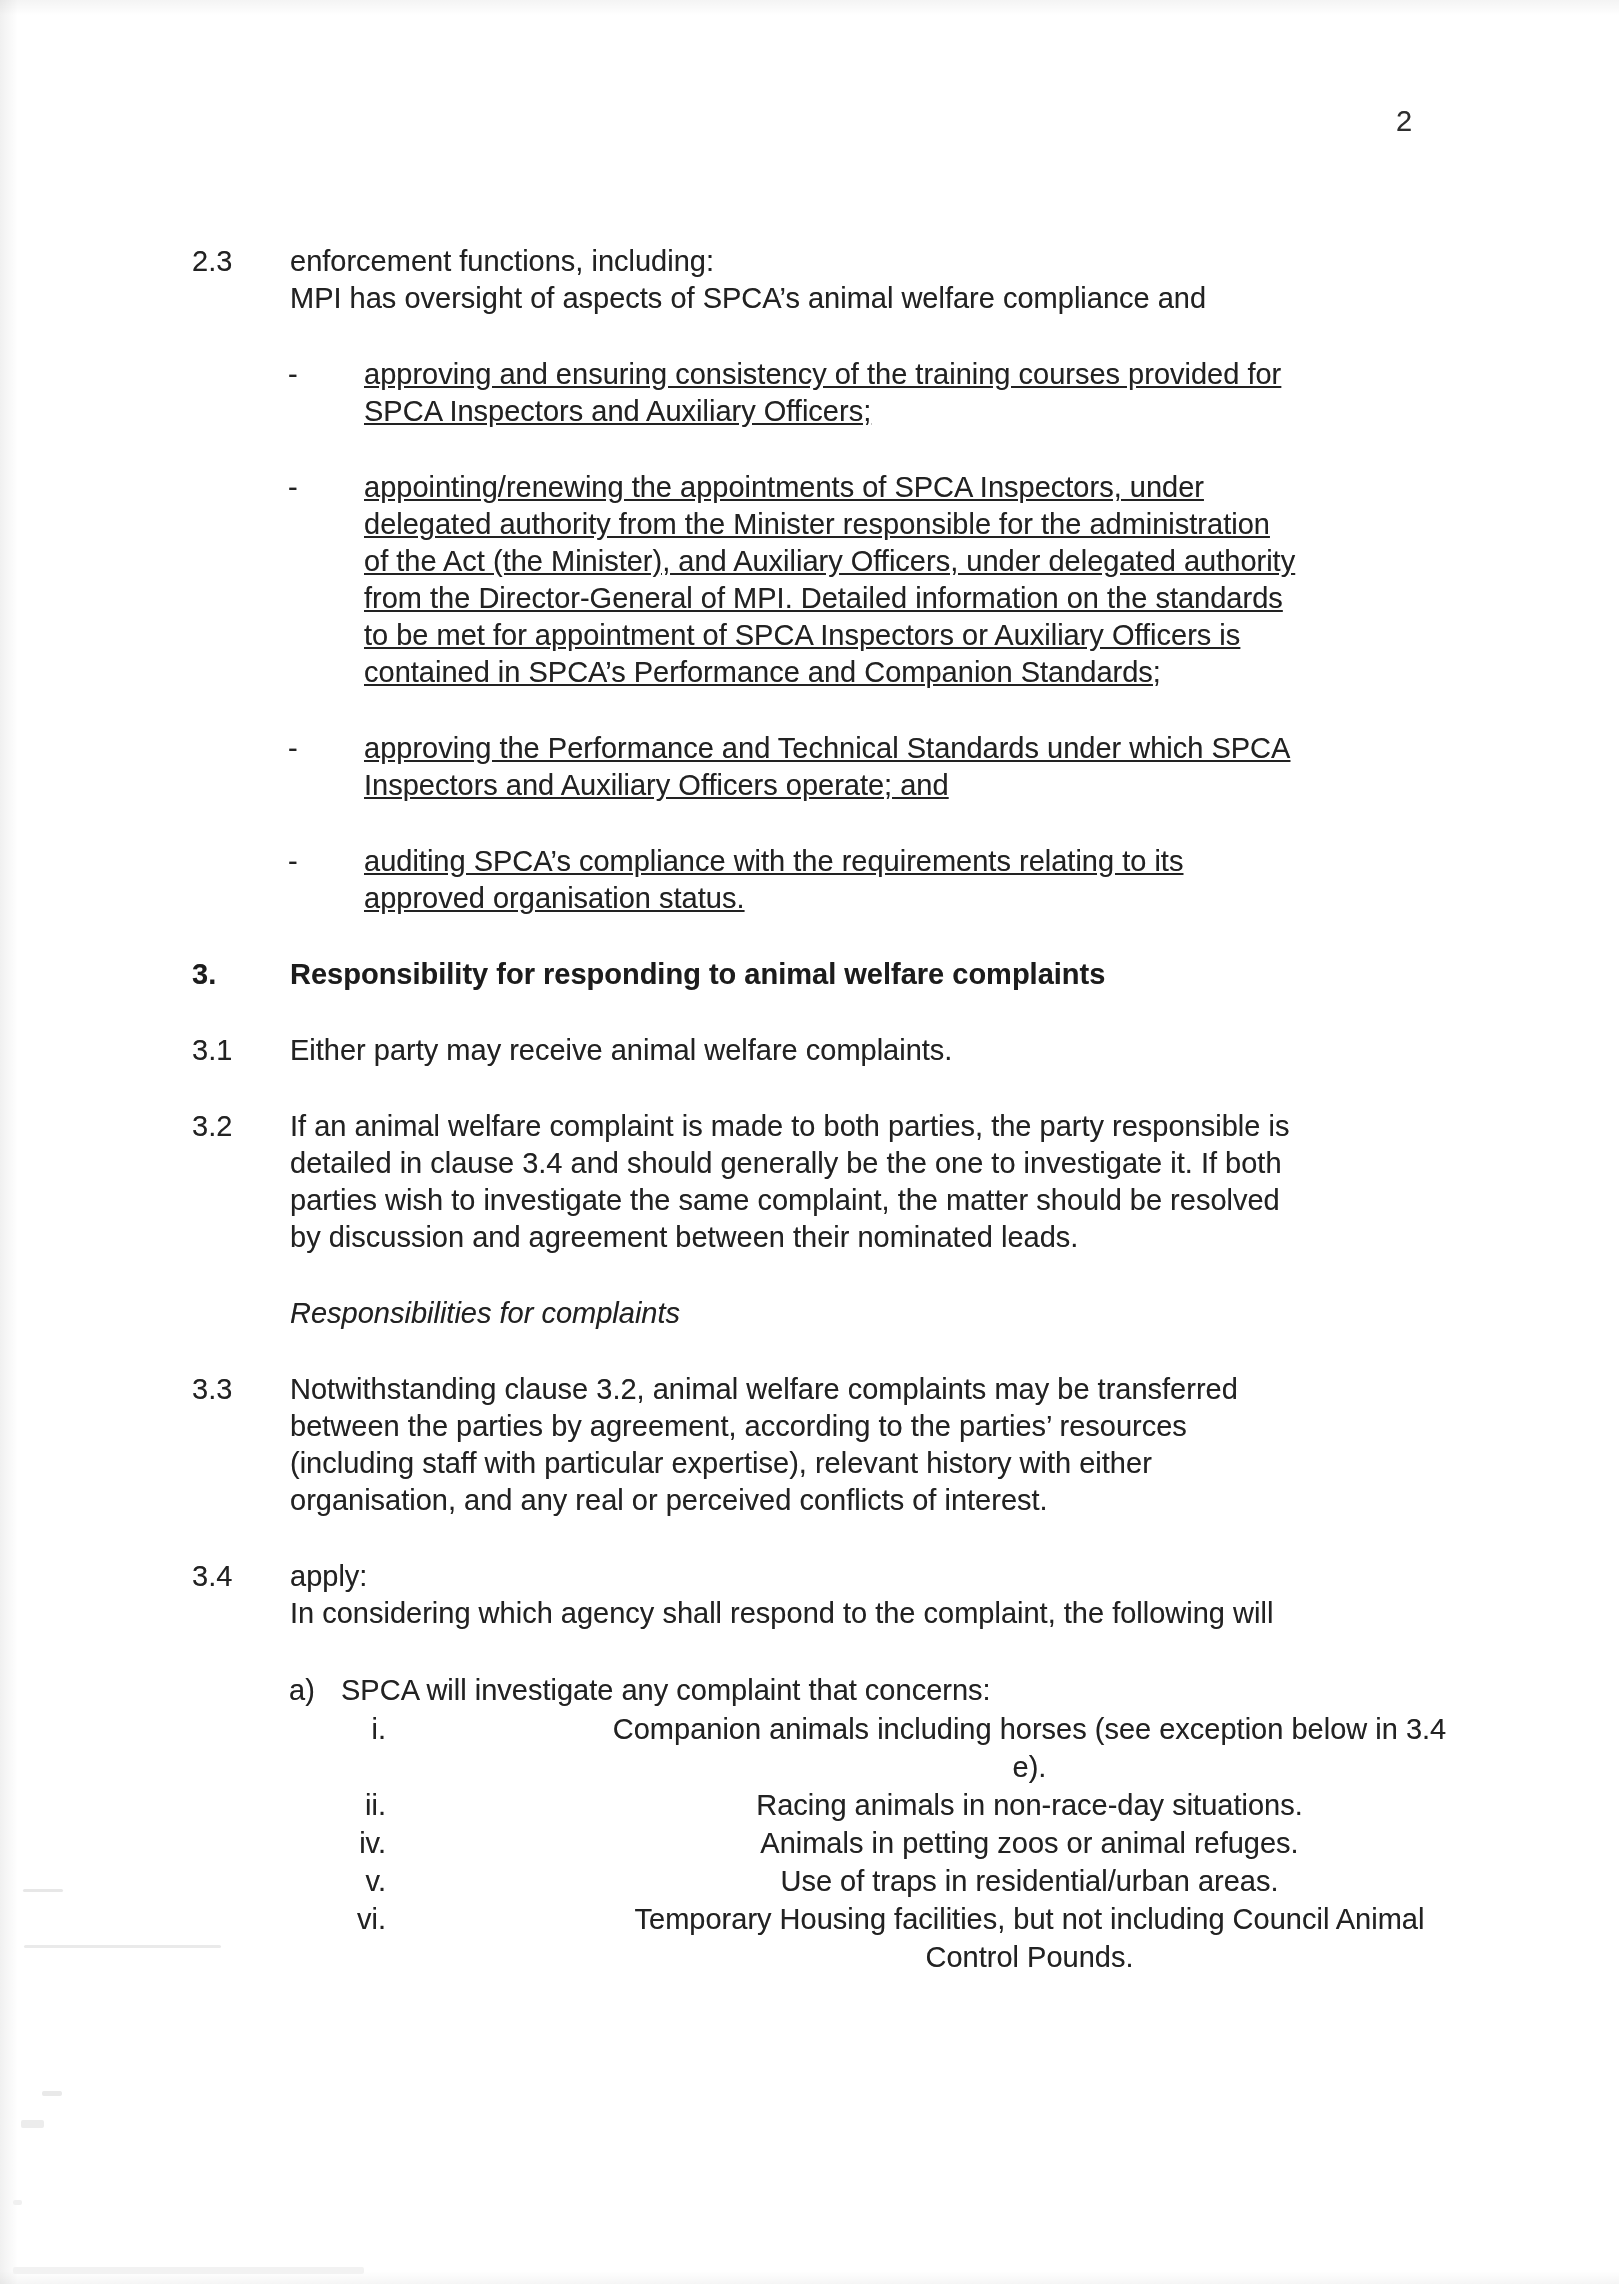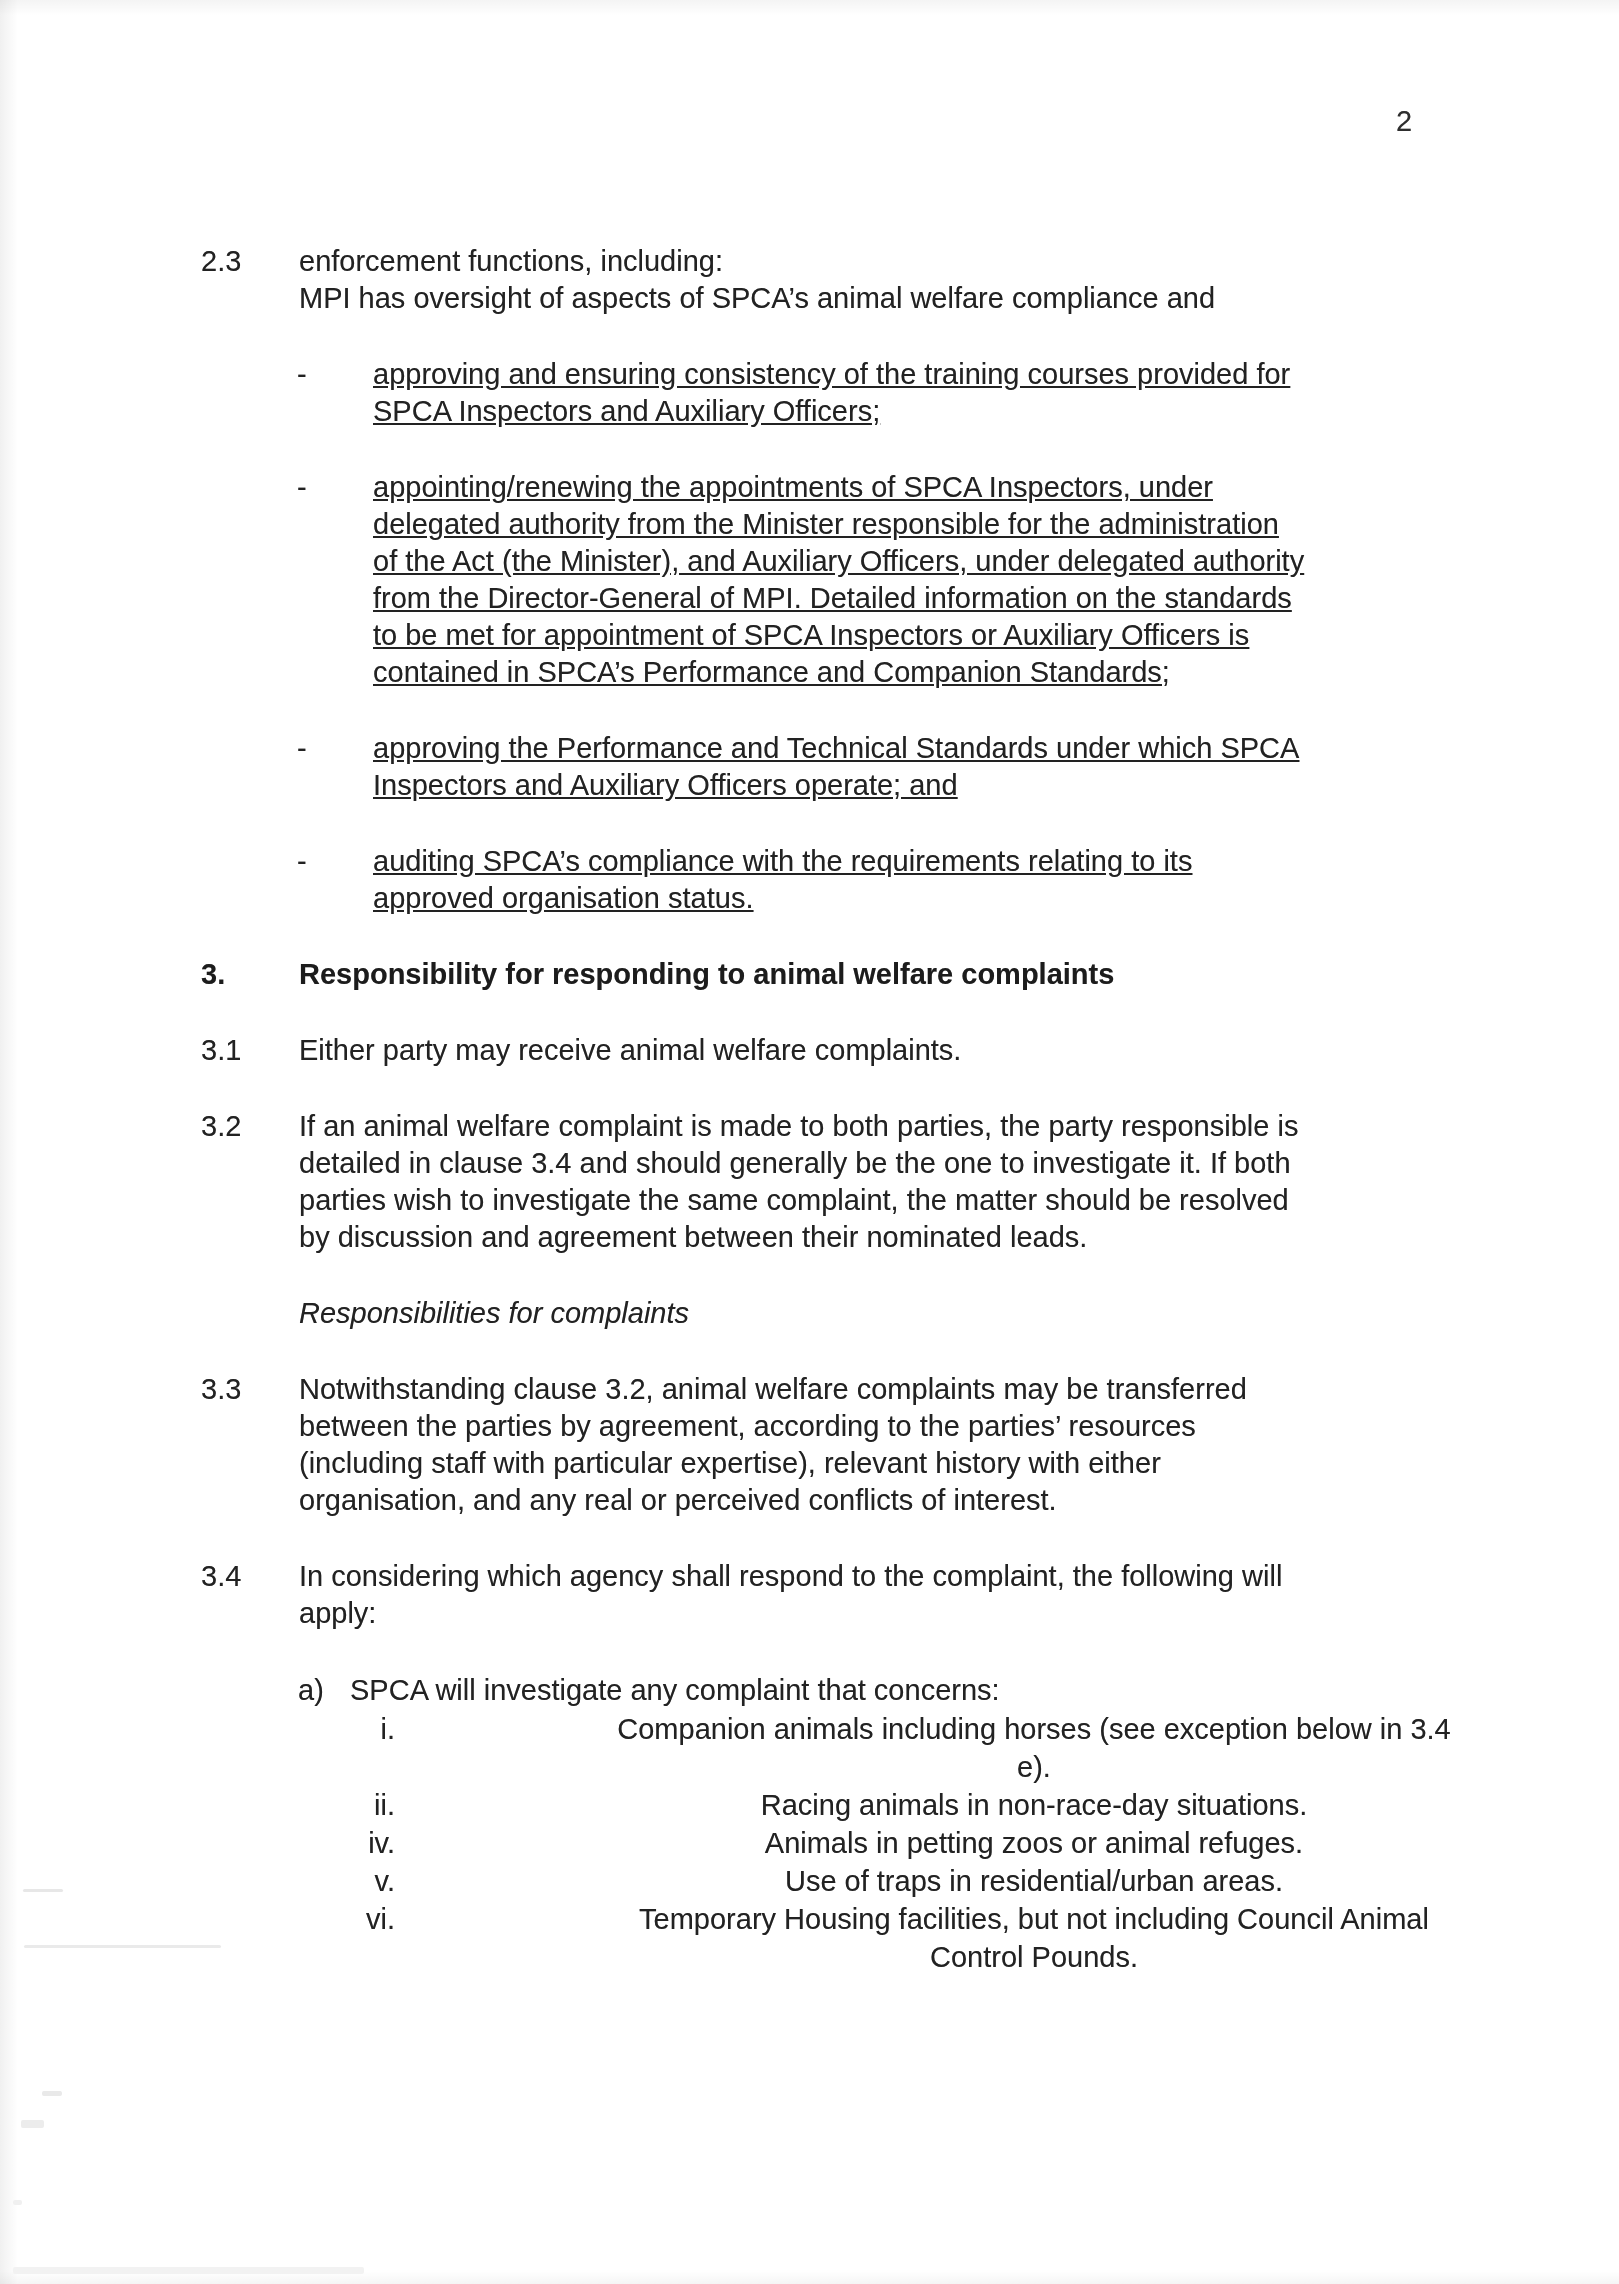--- a/index.html
+++ b/index.html
@@ -26,21 +26,20 @@
 
   .page-number {
     position: absolute;
     left: 1396px;
     top: 103px;
     color: #2e2e2e;
   }
 
   .content {
     padding-top: 243px;
-    margin-left: 9px;
   }
 
   .line { white-space: nowrap; }
 
   
   .clause { position: relative; margin: 0 0 39px 0; }
   .clause .num { position: absolute; left: 192px; top: 0; }
   .clause .body { margin-left: 290px; }
 
   
@@ -173,22 +172,22 @@
         <div class="line">Notwithstanding clause 3.2, animal welfare complaints may be transferred</div>
         <div class="line">between the parties by agreement, according to the parties’ resources</div>
         <div class="line">(including staff with particular expertise), relevant history with either</div>
         <div class="line">organisation, and any real or perceived conflicts of interest.</div>
       </div>
     </section>
 
     <section class="clause">
       <span class="num">3.4</span>
       <div class="body">
+        <div class="line">apply:</div>
         <div class="line">In considering which agency shall respond to the complaint, the following will</div>
-        <div class="line">apply:</div>
       </div>
     </section>
 
     <section class="letter-item">
       <span class="label">a)</span>
       <div class="body">
         <div class="line">SPCA will investigate any complaint that concerns:</div>
       </div>
     </section>
 

